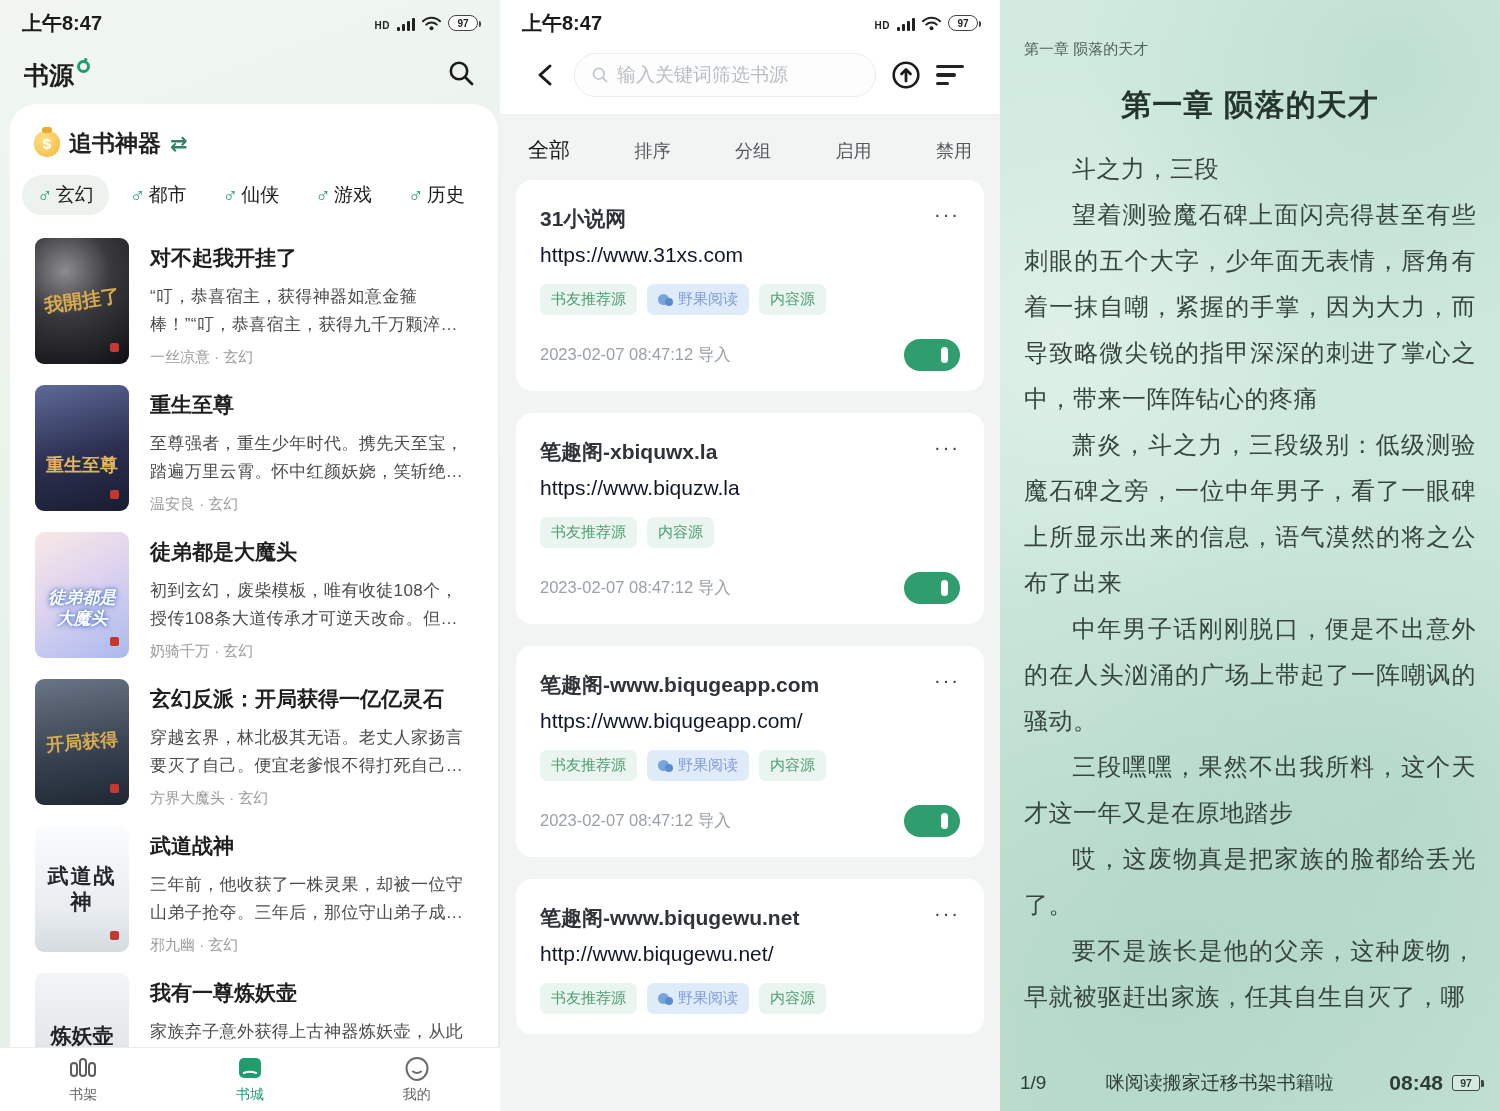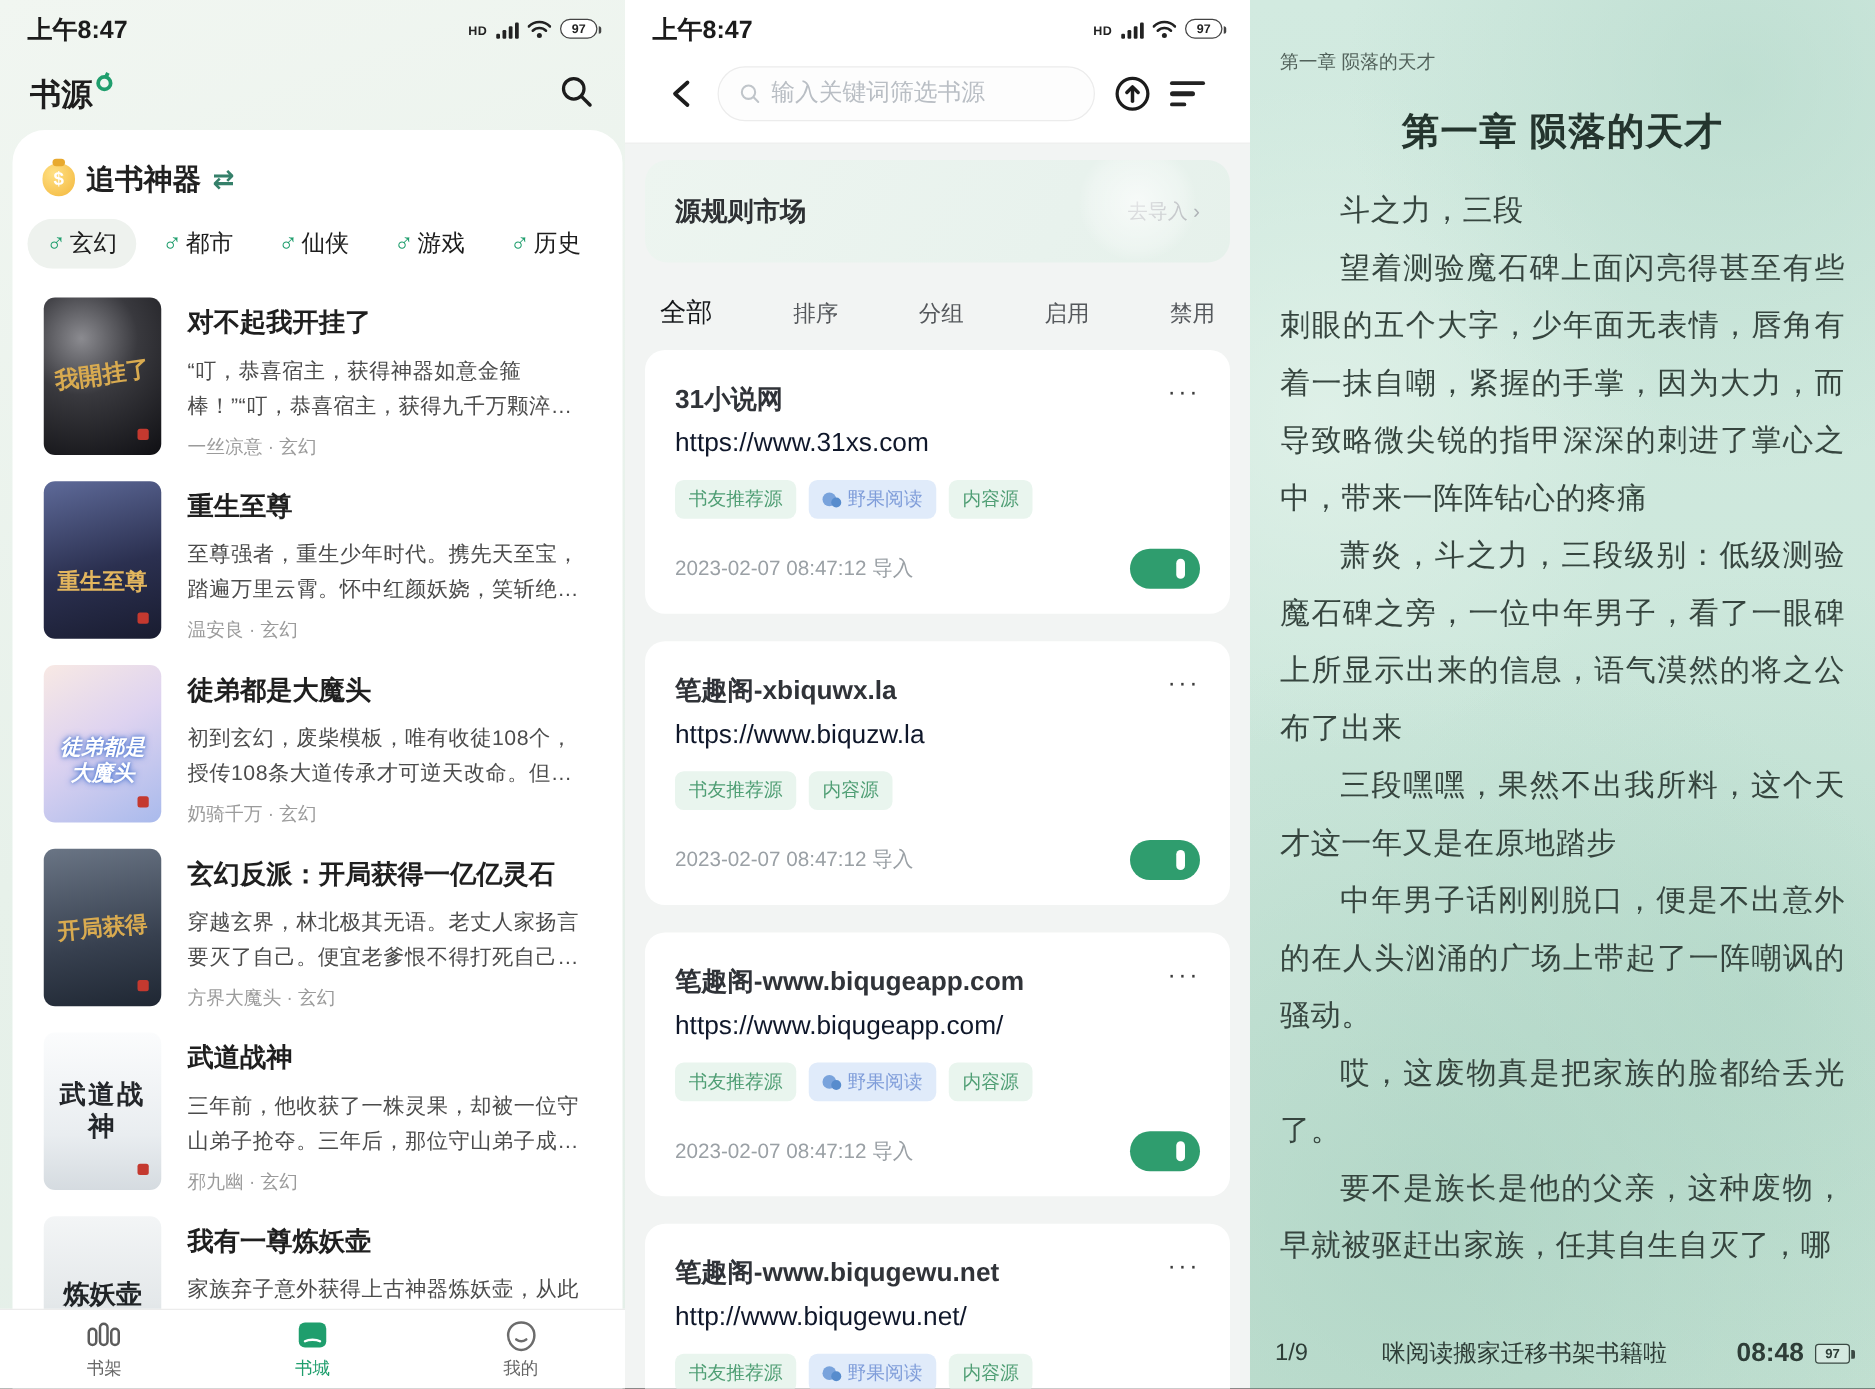--- a/index.html
+++ b/index.html
@@ -349,24 +349,20 @@
           </svg>
       </span>
       <span class="m-ico filter-ico">
         <i style="width:28px"></i>
           <i style="width:20px"></i>
           <i style="width:13px"></i>
       </span>
     </div>
   </div>
 
-  <div class="market-card">
-    <span class="market-title">源规则市场</span>
-    <span class="market-action"><span>去导入</span> <span>›</span></span>
-  </div>
 
   <div class="m-tabs">
 
   <span class="m-tab active">全部</span>
       <span class="m-tab">排序</span>
       <span class="m-tab">分组</span>
       <span class="m-tab">启用</span>
       <span class="m-tab">禁用</span>
     </div>
 
@@ -473,22 +469,22 @@
 </div>
 
 <div class="phone p-read">
   <div class="r-header">第一章 陨落的天才</div>
   <div class="r-title">第一章 陨落的天才</div>
   <div class="r-body">
 
   <p>斗之力，三段</p>
       <p>望着测验魔石碑上面闪亮得甚至有些刺眼的五个大字，少年面无表情，唇角有着一抹自嘲，紧握的手掌，因为大力，而导致略微尖锐的指甲深深的刺进了掌心之中，带来一阵阵钻心的疼痛</p>
       <p>萧炎，斗之力，三段级别：低级测验魔石碑之旁，一位中年男子，看了一眼碑上所显示出来的信息，语气漠然的将之公布了出来</p>
+      <p>中年男子话刚刚脱口，便是不出意外的在人头汹涌的广场上带起了一阵嘲讽的骚动。</p>
       <p>三段嘿嘿，果然不出我所料，这个天才这一年又是在原地踏步</p>
-      <p>中年男子话刚刚脱口，便是不出意外的在人头汹涌的广场上带起了一阵嘲讽的骚动。</p>
       <p>哎，这废物真是把家族的脸都给丢光了。</p>
       <p>要不是族长是他的父亲，这种废物，早就被驱赶出家族，任其自生自灭了，哪</p>
     </div>
   <div class="r-footer">
     <span class="r-page">1/9</span>
     <span class="r-notice">咪阅读搬家迁移书架书籍啦</span>
     <span class="r-time">08:48</span>
     <span class="r-batt">97</span>
   </div>
 </div>

